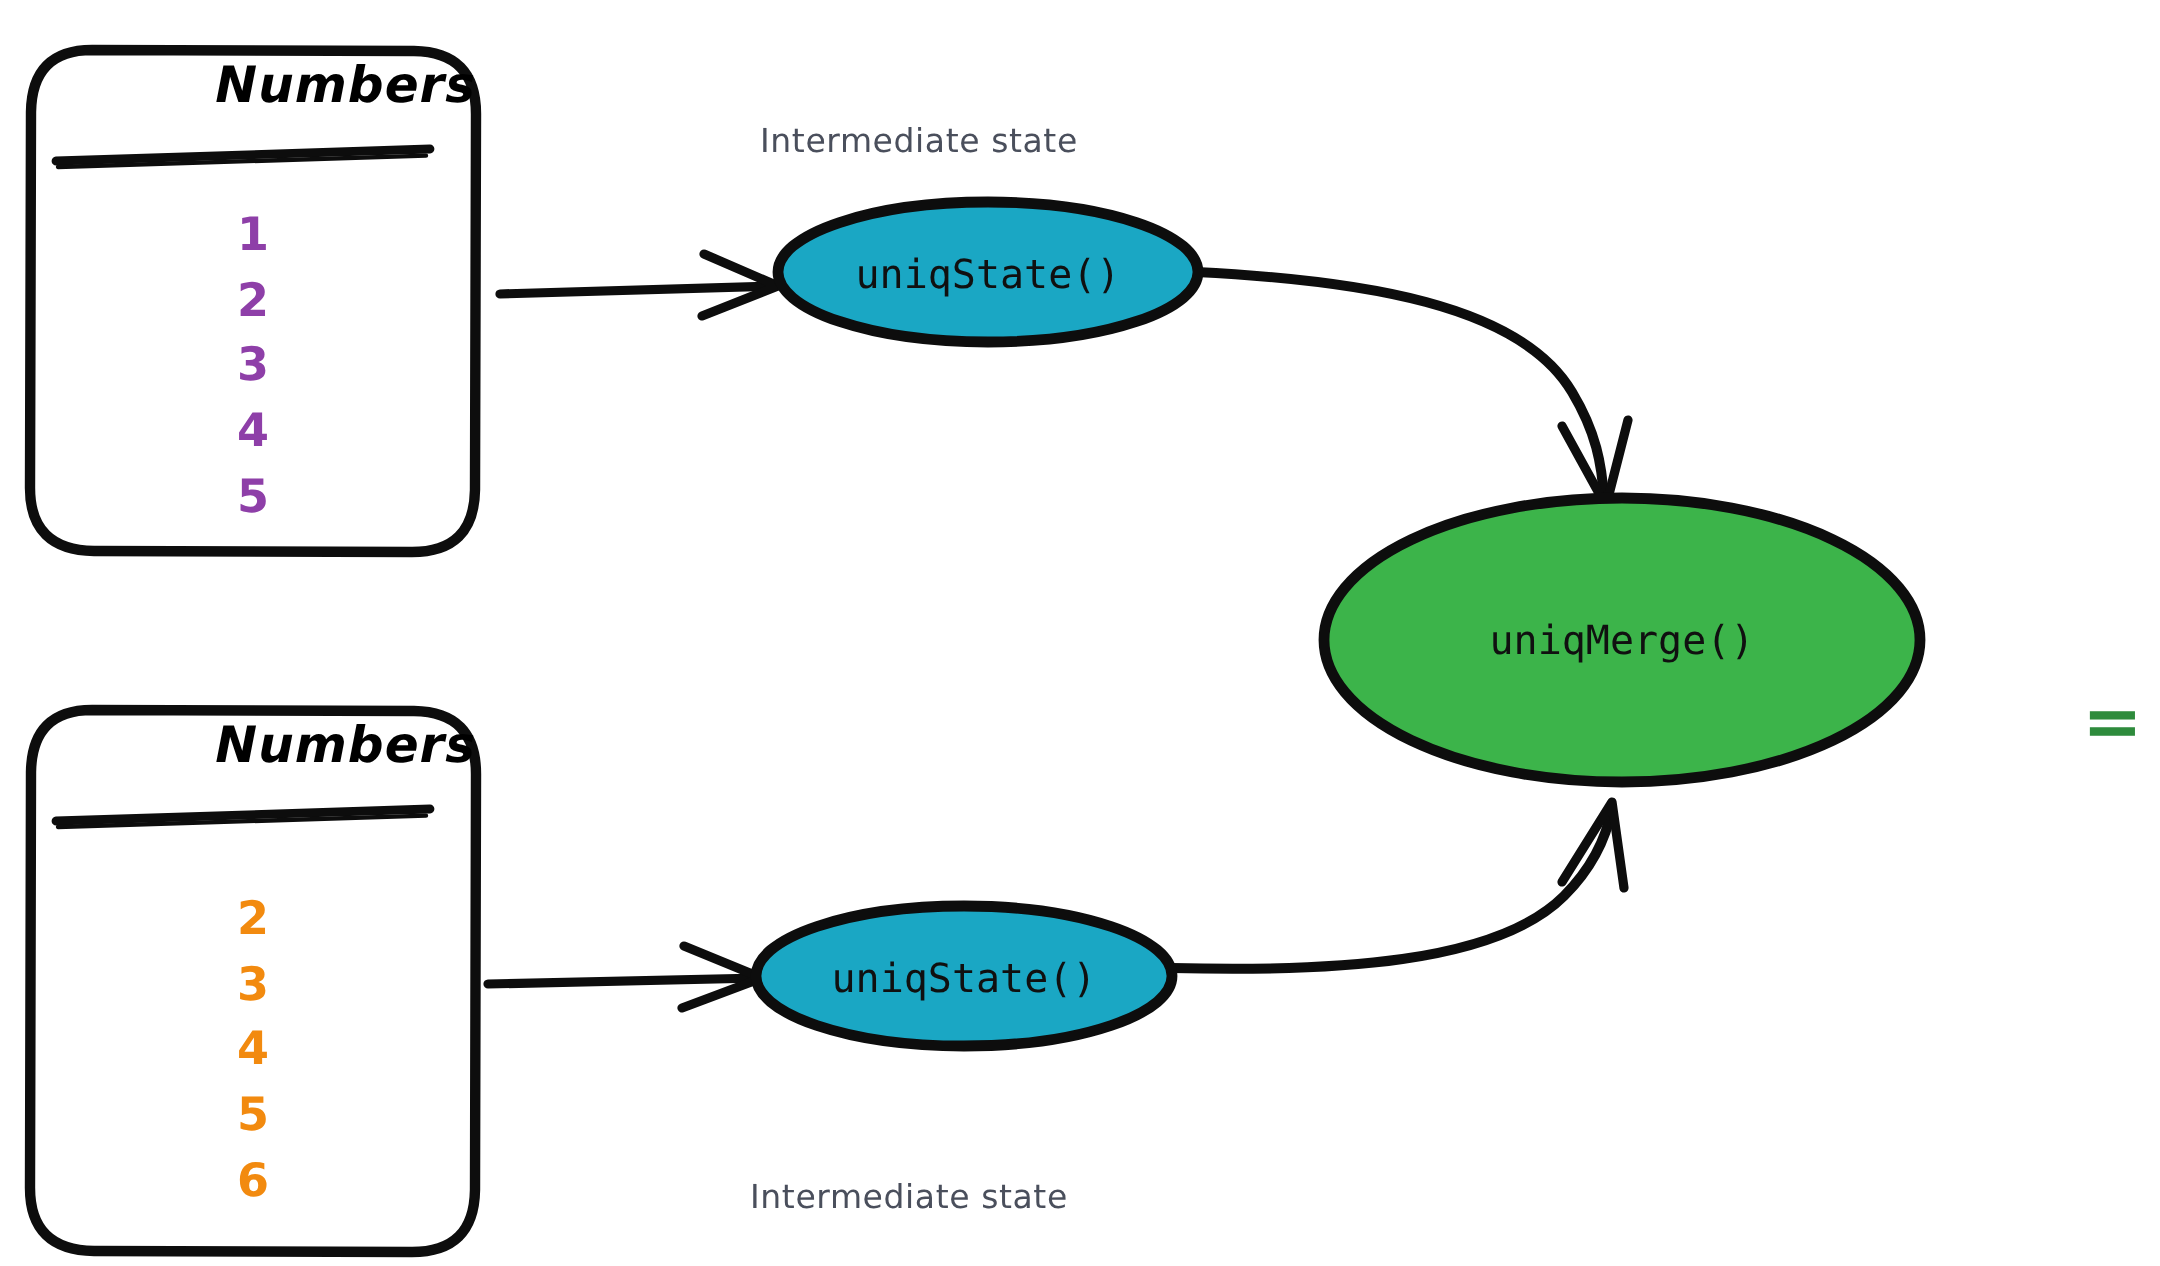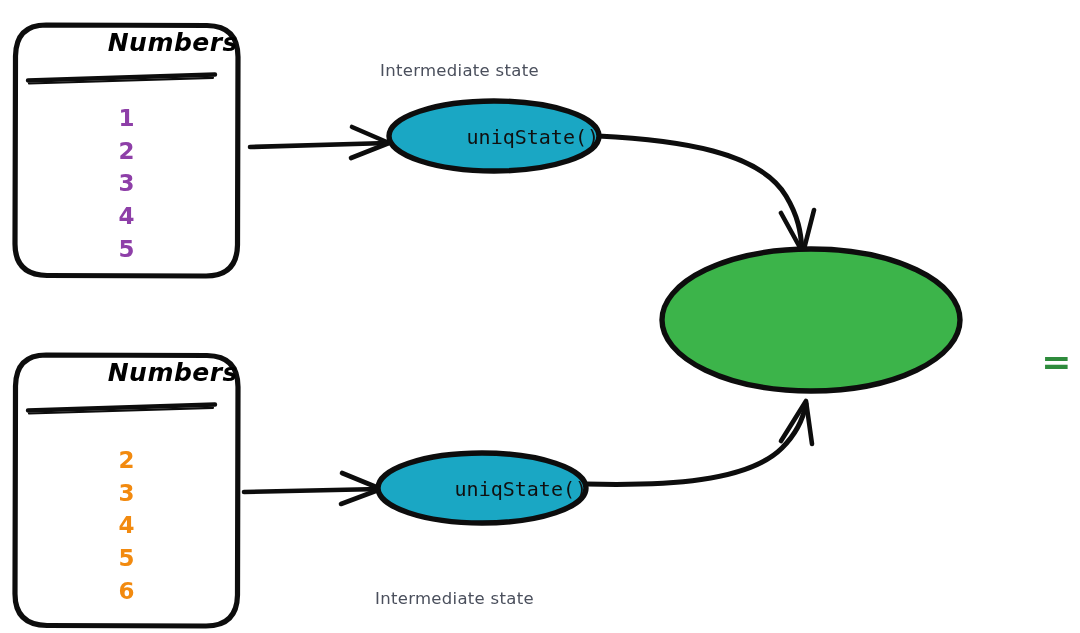--- a/index.html
+++ b/index.html
@@ -55,21 +55,21 @@
     font-weight: 600;
     line-height: 1.42;
   }
   .num-list .n { display: block; }
 
   .node-label {
     font-family: "DejaVu Sans Mono", monospace;
     font-size: 20px;
     font-weight: 500;
     color: #101010;
-    text-align: right;
+    text-align: center;
     letter-spacing: 0px;
   }
 
   .annotation {
     font-family: "DejaVu Sans", sans-serif;
     font-size: 16.5px;
     color: #4a4f5c;
     line-height: 1.52;
     letter-spacing: 0.3px;
   }
@@ -161,18 +161,19 @@
   <div class="txt node-label" style="left:389px; top:125px; width:210px;">uniqState()</div>
 
   <div class="txt node-label" style="left:377px; top:477px; width:210px;">uniqState()</div>
 
   <div class="txt annotation" style="left:375px; top:536px; width:240px;">
     <div>Intermediate state</div>
     
     
   </div>
 
+  <div class="txt node-label" style="left:662px; top:308px; width:298px;">uniqMerge()</div>
 
   <div class="txt result" style="left:975px; top:300px; color:#2e8b3c;">
     <span>=</span><span>&nbsp;</span>
   </div>
 
 </div>
 
 </body></html>

